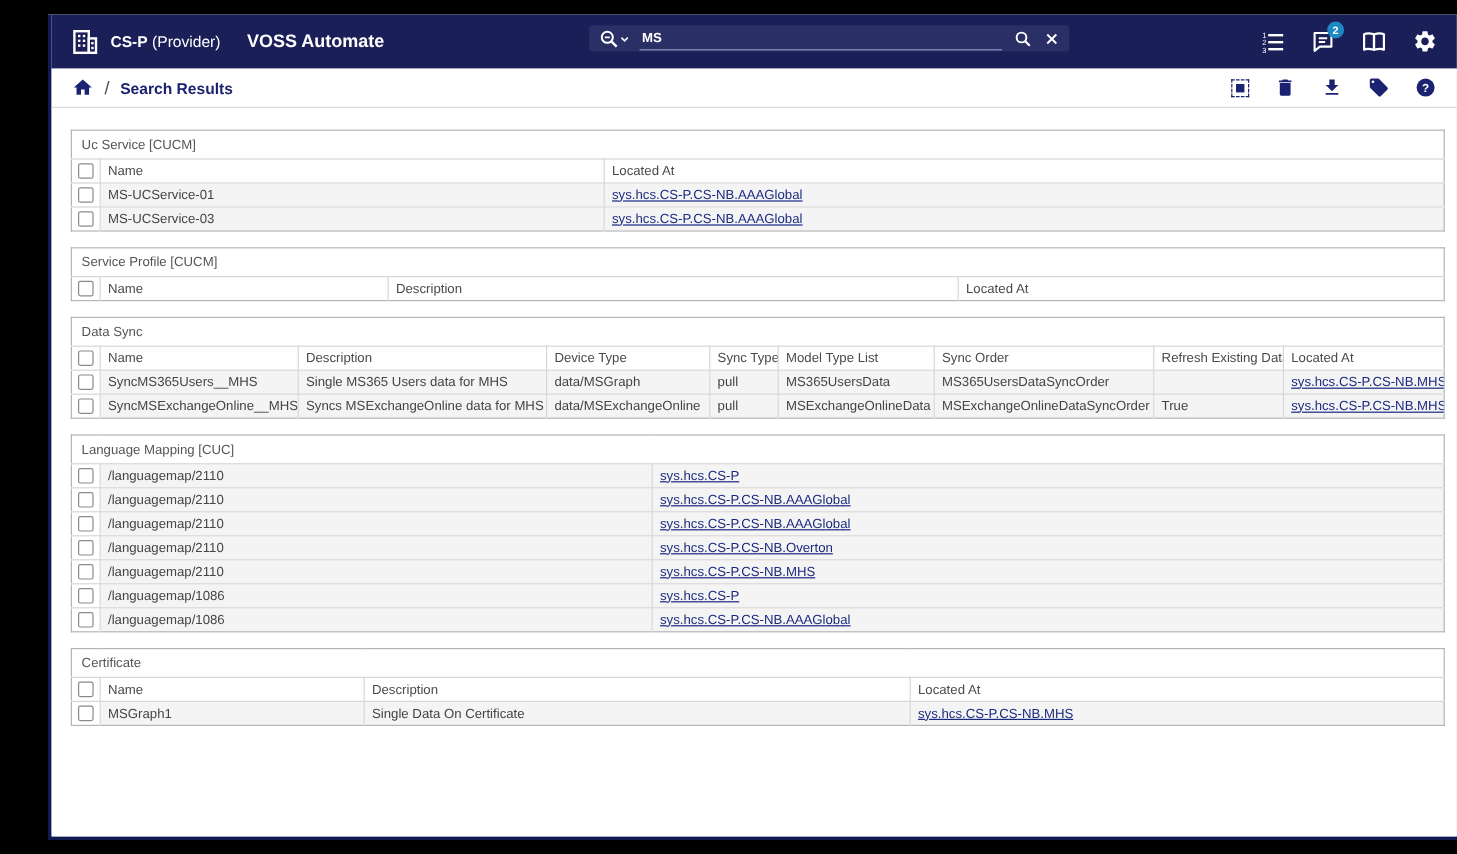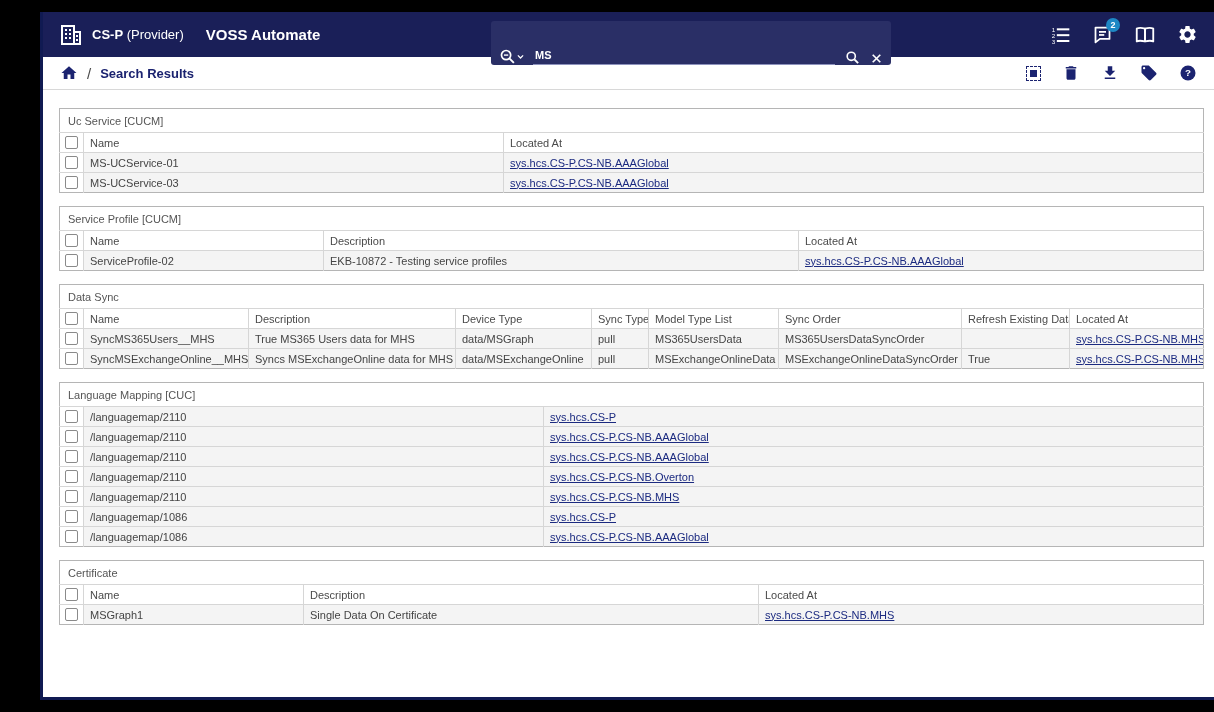--- a/index.html
+++ b/index.html
@@ -10,22 +10,22 @@
          display:flex; flex-direction:column;margin-left:20px; }
 
   
   .topbar { height:45px; background:#1a1f58; display:flex; align-items:center;
             padding:0 16px; position:relative; flex-shrink:0; }
   .brand-icon { width:24px; height:24px; display:inline-flex; }
   .org-label { color:#fff; font-size:13px; font-weight:bold; margin-left:9px; white-space:nowrap; }
   .org-label .paren { font-weight:normal; }
   .app-title { color:#fff; font-size:15px; font-weight:bold; margin-left:22px; white-space:nowrap; }
 
-  .searchbar { position:absolute; left:448px; top:9px; width:400px; height:44px;
-               background:#2a2f66; border-radius:3px; display:flex; align-items:flex-end;
+  .searchbar { position:absolute; left:448px; top:9px; width:400px; height:22px;
+               background:#2a2f66; border-radius:3px; display:flex; align-items:center;
                padding:0 8px; }
   .scope-btn { display:flex; align-items:center; cursor:pointer; margin-right:8px; }
   .search-input { flex:1; background:transparent; border:none;
                   border-bottom:1px solid #8d92bd; color:#fff; font-size:11px;
                   font-weight:bold; height:20px; outline:none; padding:0 2px;
                   font-family:"Liberation Sans", sans-serif; }
   .sb-icon { display:inline-flex; margin-left:10px; cursor:pointer; }
 
   .top-icons { margin-left:auto; display:flex; align-items:center; gap:21px; }
   .top-icon { position:relative; display:inline-flex; cursor:pointer; }
@@ -239,26 +239,20 @@
           <tbody>
             <tr class="trow-title">
               <td colspan="4" class="title-cell">Service Profile [CUCM]</td>
             </tr>
             <tr class="trow-head">
               <td class="cb-cell"><input type="checkbox" style=""></td>
               <td>Name</td>
               <td>Description</td>
               <td>Located At</td>
             </tr>
-            <tr class="trow-data">
-              <td class="cb-cell"><input type="checkbox" style=""></td>
-              <td>ServiceProfile-02</td>
-              <td>EKB-10872 - Testing service profiles</td>
-              <td><a href="#">sys.hcs.CS-P.CS-NB.AAAGlobal</a></td>
-            </tr>
           </tbody>
         </table>
       </div>
       <div class="tcard t2">
         <table>
           <colgroup>
             <col class="c0">
             <col class="c1">
             <col class="c2">
             <col class="c3">
@@ -279,21 +273,21 @@
               <td>Device Type</td>
               <td>Sync Type</td>
               <td>Model Type List</td>
               <td>Sync Order</td>
               <td>Refresh Existing Data</td>
               <td>Located At</td>
             </tr>
             <tr class="trow-data">
               <td class="cb-cell"><input type="checkbox" style=""></td>
               <td>SyncMS365Users__MHS</td>
-              <td>True MS365 Users data for MHS</td>
+              <td>Single MS365 Users data for MHS</td>
               <td>data/MSGraph</td>
               <td>pull</td>
               <td>MS365UsersData</td>
               <td>MS365UsersDataSyncOrder</td>
               <td></td>
               <td><a href="#">sys.hcs.CS-P.CS-NB.MHS</a></td>
             </tr>
             <tr class="trow-data">
               <td class="cb-cell"><input type="checkbox" style=""></td>
               <td>SyncMSExchangeOnline__MHS</td>

